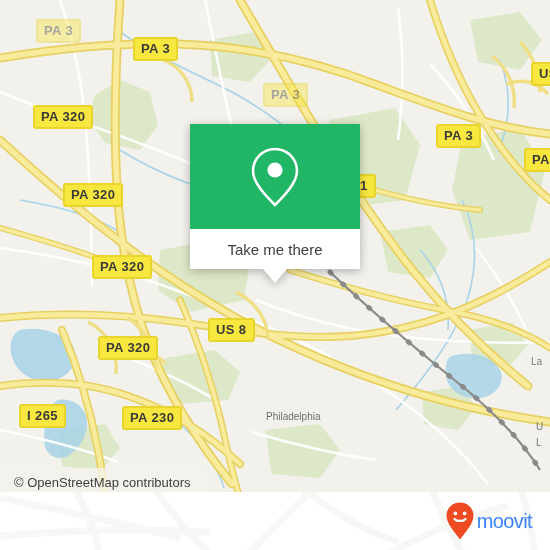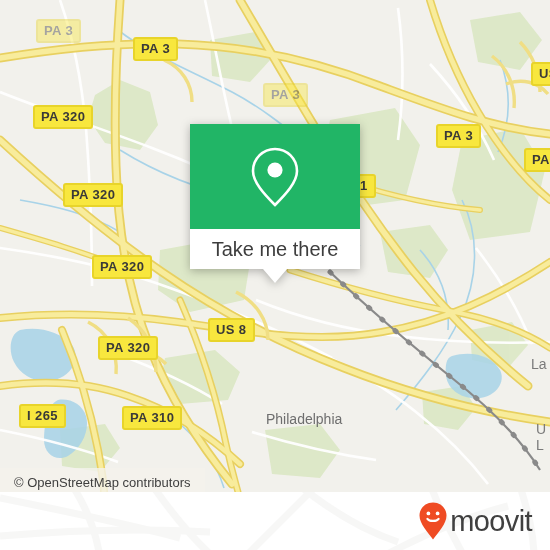--- a/index.html
+++ b/index.html
@@ -45,21 +45,21 @@
     padding: 3px 6px 4px 6px;
     white-space: nowrap;
     font-family: "Liberation Sans", sans-serif;
   }
   .shield.faded { opacity: 0.42; }
 
   
   .place-label {
     position: absolute;
     color: #6E6E6E;
-    font-size: 14px;
+    font-size: 10px;
     white-space: nowrap;
     font-family: "Liberation Sans", sans-serif;
   }
   .place-label.clipped { color: #7A7A7A; }
 
   
   #popup {
     position: absolute;
     left: 190px;
     top: 124px;
@@ -77,21 +77,21 @@
   #popup-body {
     width: 170px;
     height: 40px;
     background: #ffffff;
     display: flex;
     align-items: center;
     justify-content: center;
   }
   #popup-body .cta {
     color: #3D3D3D;
-    font-size: 20px;
+    font-size: 15px;
     font-family: "Liberation Sans", sans-serif;
   }
   #popup-tail {
     position: absolute;
     left: 50%;
     top: 145px;
     margin-left: -12px;
     width: 0; height: 0;
     border-left: 12px solid transparent;
     border-right: 12px solid transparent;
@@ -141,22 +141,22 @@
   }
   #brand {
     position: absolute;
     right: 18px;
     top: 50%;
     transform: translateY(-50%);
     display: flex;
     align-items: center;
   }
   #brand-word {
-    color: #404040;
-    font-size: 29px;
+    color: #3b82f6;
+    font-size: 20px;
     letter-spacing: -0.6px;
     font-family: "Liberation Sans", sans-serif;
     margin-left: 2px;
   }
 </style>
 </head>
 <body>
 
 <div id="app">
 
@@ -275,21 +275,21 @@
         <div class="shield" style="left: 33px; top: 105px;">PA 320</div>
         <div class="shield" style="left: 436px; top: 124px;">PA 3</div>
         <div class="shield" style="left: 524px; top: 148px;">PA 3</div>
         <div class="shield" style="left: 531px; top: 62px;">US</div>
         <div class="shield" style="left: 63px; top: 183px;">PA 320</div>
         <div class="shield" style="left: 352px; top: 174px;">1</div>
         <div class="shield" style="left: 92px; top: 255px;">PA 320</div>
         <div class="shield" style="left: 208px; top: 318px;">US 8</div>
         <div class="shield" style="left: 98px; top: 336px;">PA 320</div>
         <div class="shield" style="left: 19px; top: 404px;">I 265</div>
-        <div class="shield" style="left: 122px; top: 406px;">PA 310</div>
+        <div class="shield" style="left: 122px; top: 406px;">PA 230</div>
       </div>
 
     <div id="label-layer">
         <div class="place-label" style="left: 266px; top: 411px;">Philadelphia</div>
         <div class="place-label clipped" style="left: 531px; top: 356px;">La</div>
         <div class="place-label clipped" style="left: 536px; top: 421px;">U</div>
         <div class="place-label clipped" style="left: 536px; top: 437px;">L</div>
       </div>
 
     <div id="popup">

